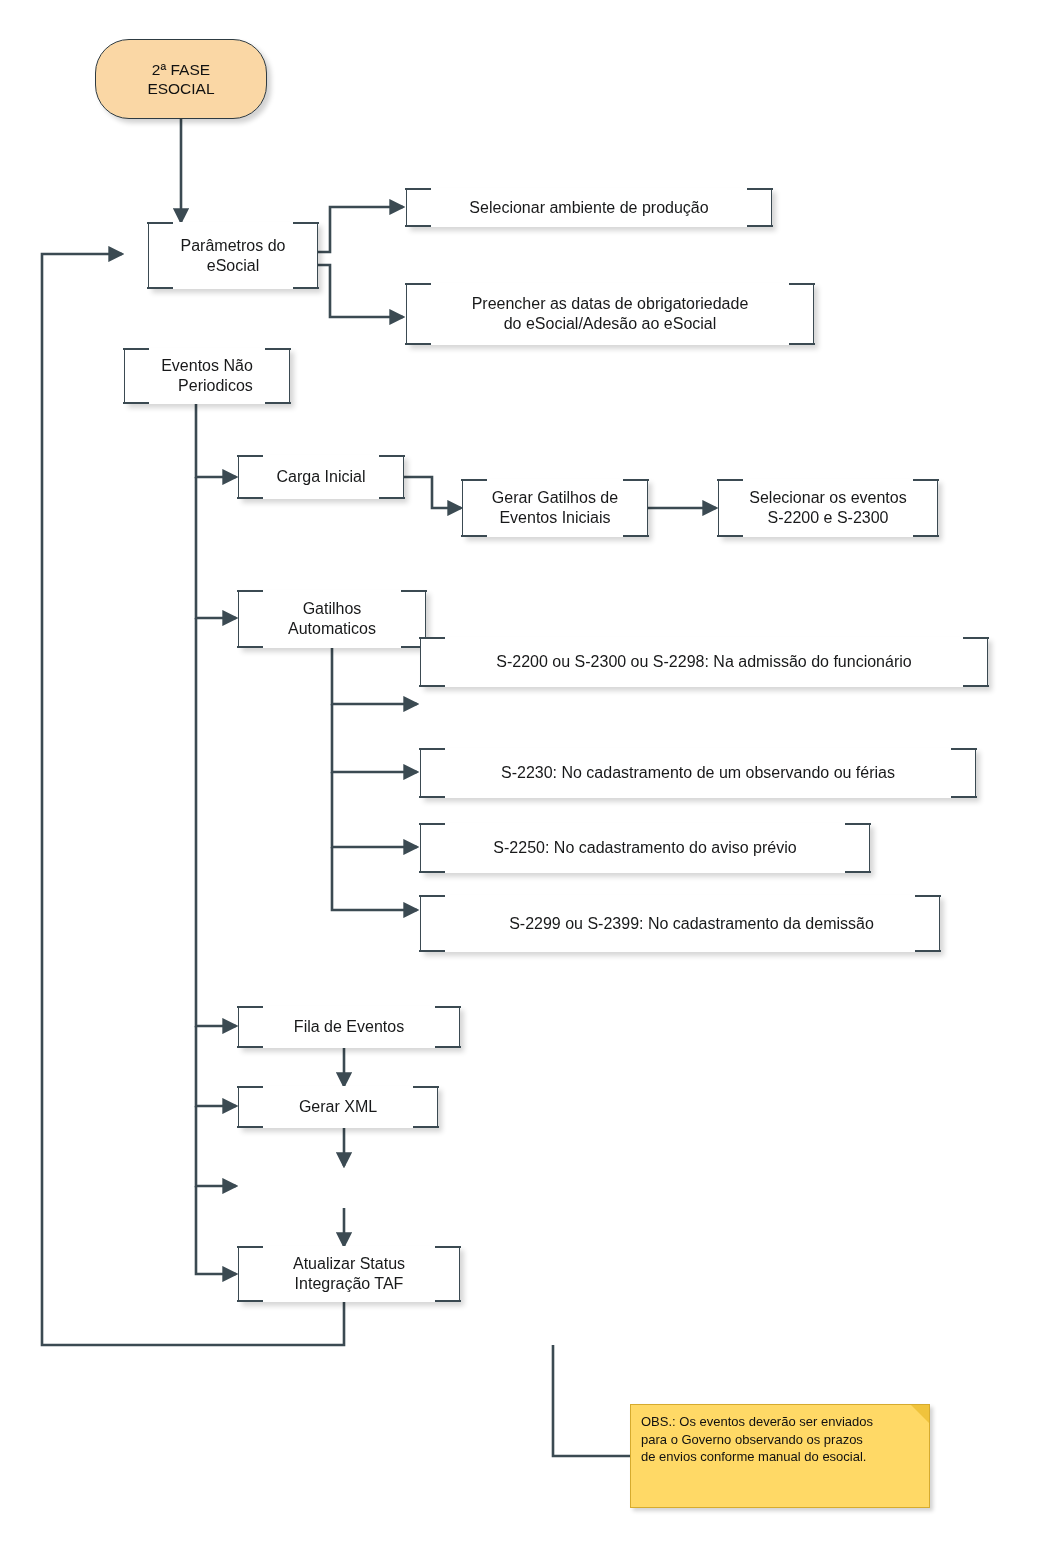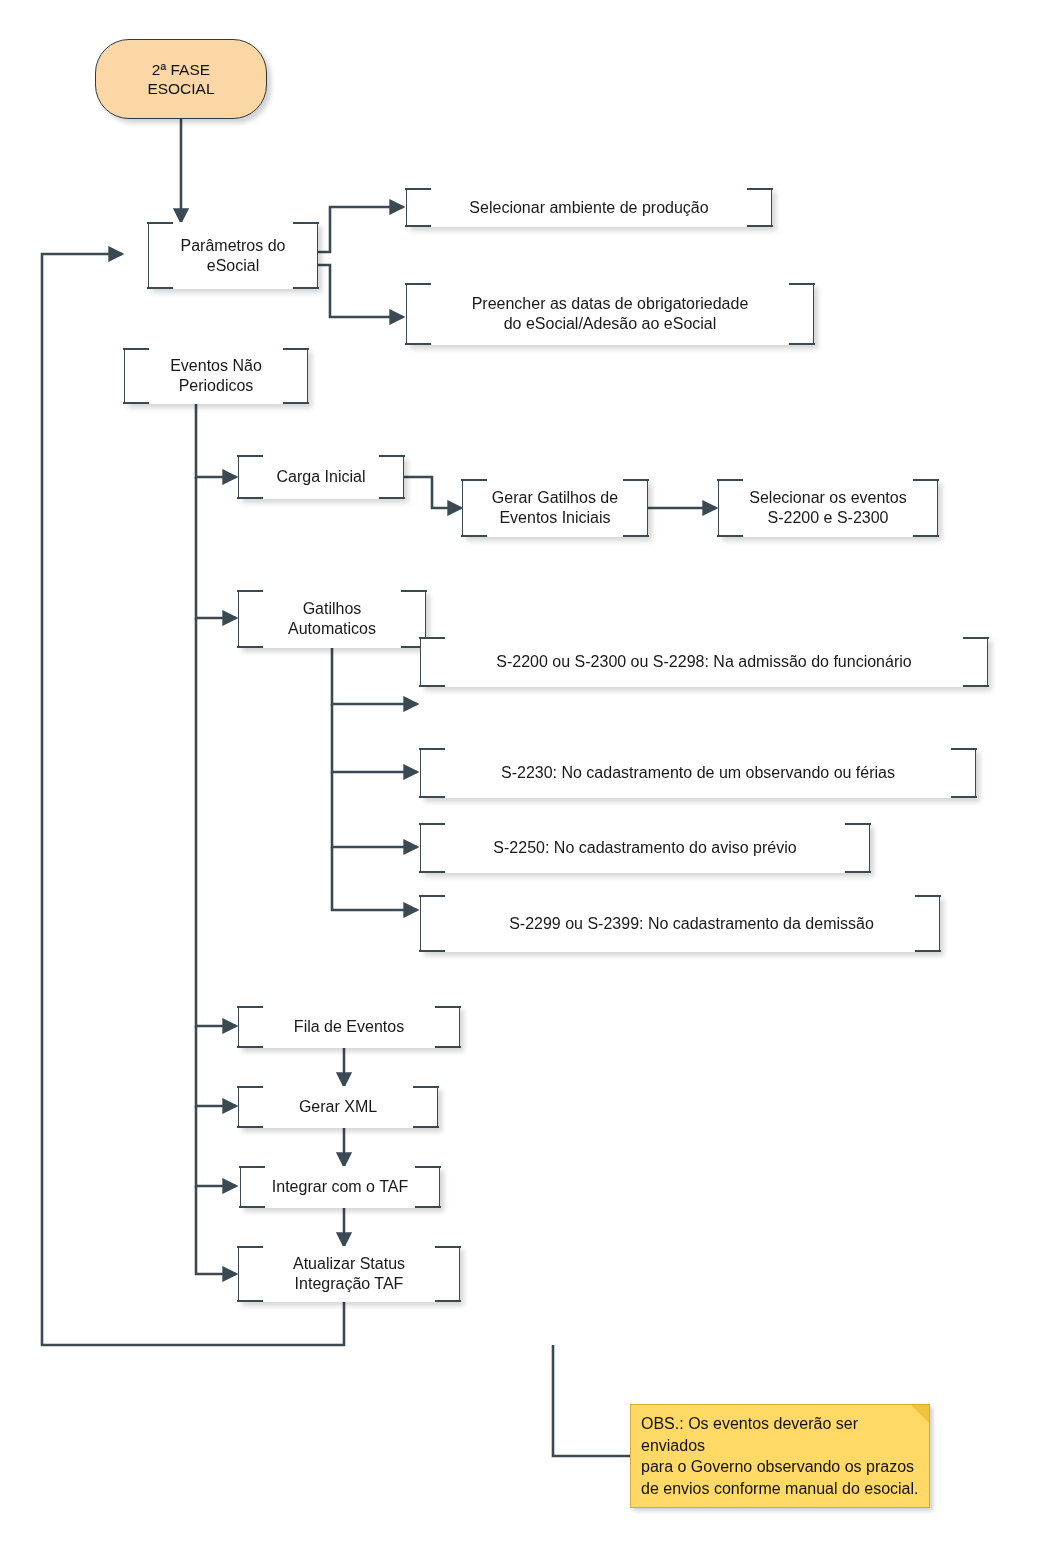--- a/index.html
+++ b/index.html
@@ -83,21 +83,21 @@
     font-size: 15.5px;
     line-height: 1.25;
     color: #111;
     box-shadow: 4px 4px 5px rgba(0,0,0,0.18);
   }
   .note {
     position: absolute;
     box-sizing: border-box;
     background: #ffd966;
     border: 1.4px solid #d6ab2e;
-    font-size: 16px;
+    font-size: 13px;
     line-height: 1.35;
     color: #111;
     padding: 8px 10px 16px 10px;
     box-shadow: 3px 3px 4px rgba(0,0,0,0.18);
   }
   .note .fold {
     position: absolute;
     top: 0;
     right: 0;
     width: 0;
@@ -177,21 +177,21 @@
 
   <div class="node bracket" style="left:406px; top:283px; width:408px; height:62px;">
     <span class="rtick-top"></span>
       <span class="rtick-bot"></span>
     <div>
       <div>Preencher as datas de obrigatoriedade</div>
       <div>do eSocial/Adesão ao eSocial</div>
     </div>
   </div>
 
-  <div class="node bracket" style="left:124px; top:348px; width:184px; height:56px;">
+  <div class="node bracket" style="left:124px; top:348px; width:166px; height:56px;text-align:right;">
     <span class="rtick-top"></span>
       <span class="rtick-bot"></span>
     <div>
       <div>Eventos Não</div>
       <div>Periodicos</div>
     </div>
   </div>
 
   <div class="node bracket" style="left:238px; top:455px; width:166px; height:44px;">
     <span class="rtick-top"></span>
@@ -255,25 +255,20 @@
       <span class="rtick-bot"></span>
     <div>Fila de Eventos</div>
   </div>
 
   <div class="node bracket" style="left:238px; top:1086px; width:200px; height:42px;">
     <span class="rtick-top"></span>
       <span class="rtick-bot"></span>
     <div>Gerar XML</div>
   </div>
 
-  <div class="node bracket" style="left:240px; top:1166px; width:200px; height:42px;">
-    <span class="rtick-top"></span>
-      <span class="rtick-bot"></span>
-    <div>Integrar com o TAF</div>
-  </div>
 
   <div class="node bracket" style="left:238px; top:1246px; width:222px; height:56px;">
     <span class="rtick-top"></span>
       <span class="rtick-bot"></span>
     <div>
       <div>Atualizar Status</div>
       <div>Integração TAF</div>
     </div>
   </div>
 

